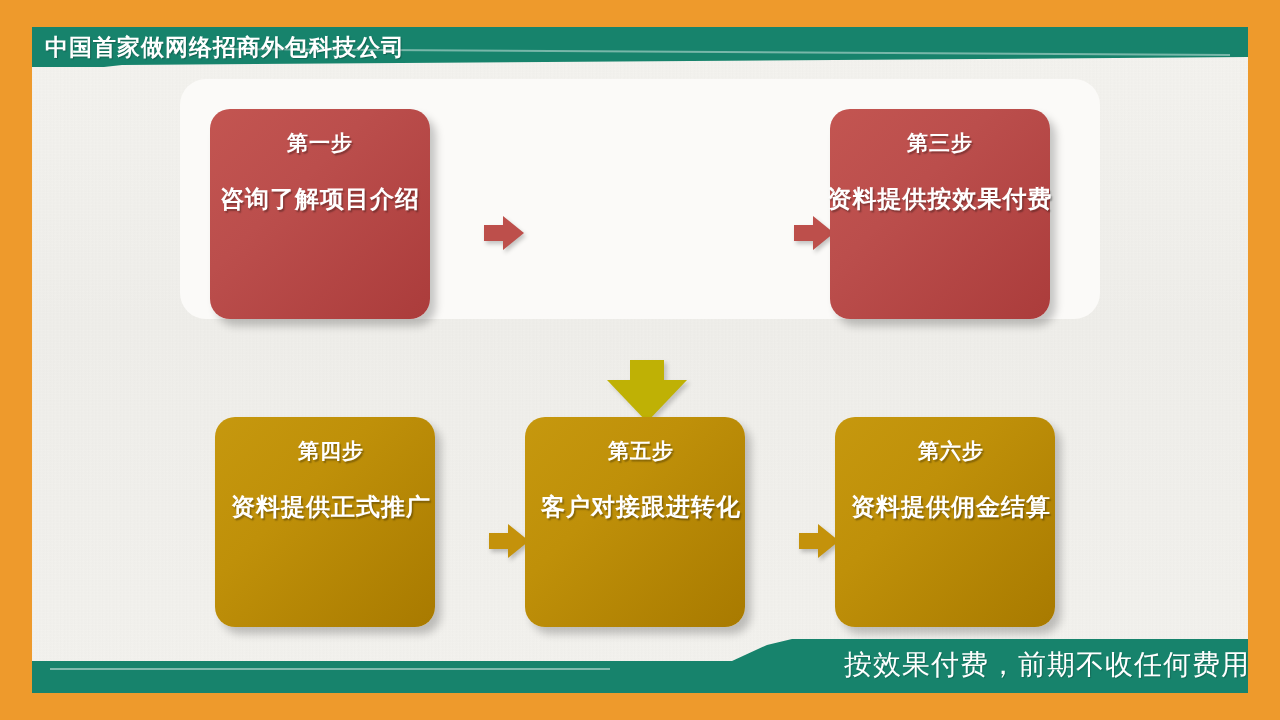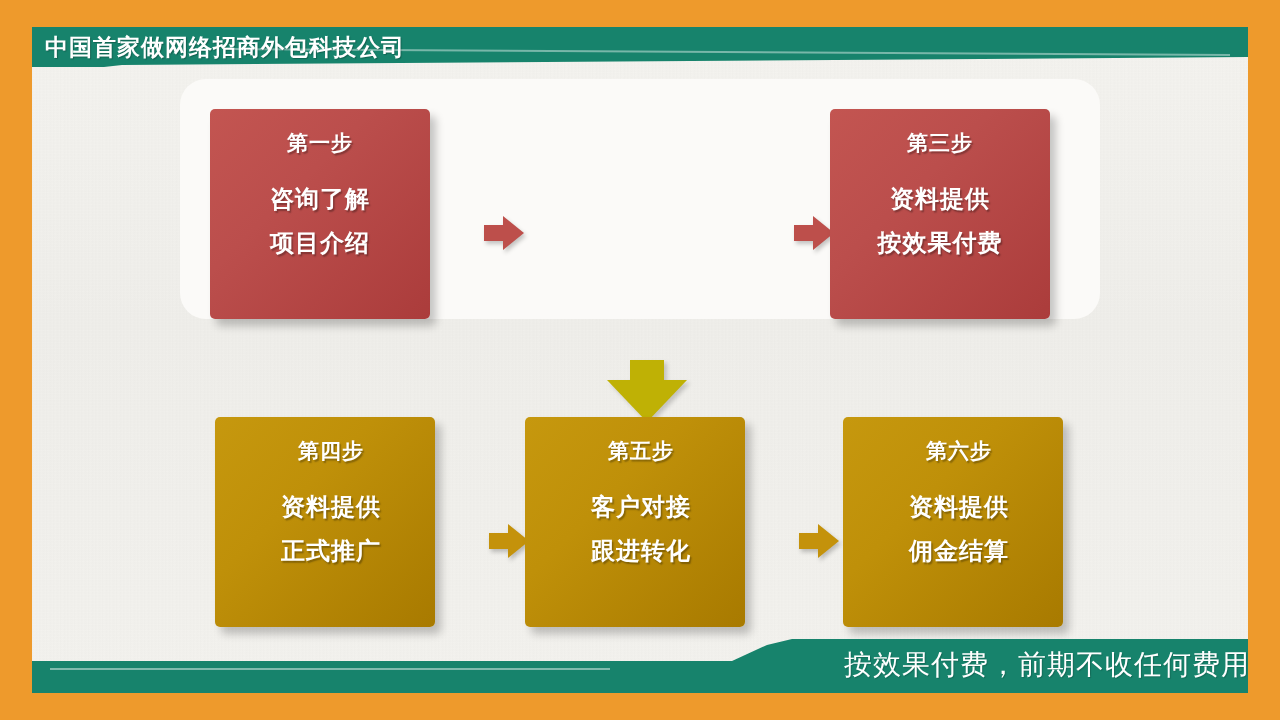--- a/index.html
+++ b/index.html
@@ -83,21 +83,21 @@
     height: 240px;
     background: #fbfaf8;
     border-radius: 26px;
   }
 
   
   .step-card {
     position: absolute;
     width: 220px;
     height: 210px;
-    border-radius: 5px;
+    border-radius: 20px;
     box-shadow: 6px 7px 9px rgba(0,0,0,0.22);
     display: flex;
     flex-direction: column;
     align-items: center;
     color: #ffffff;
     text-shadow: 1.5px 1.5px 1.5px rgba(0,0,0,0.30);
   }
   .step-card.red {
     background: linear-gradient(135deg, #c35551 0%, #bb4e4c 38%, #ab3c3b 100%);
   }
@@ -107,39 +107,38 @@
   }
   .step-title {
     font-size: 21px;
     font-weight: bold;
     letter-spacing: 1px;
     margin-top: 20px;
   }
   .step-lines {
     margin-top: 26px;
     display: flex;
-    flex-direction: column;
+    flex-direction: row;
     align-items: center;
-    gap: 12px;
   }
   .step-line {
     font-size: 24px;
     font-weight: bold;
     letter-spacing: 1px;
     white-space: nowrap;
   }
 
   
   #card-1 { left: 178px; top: 82px; }
   #card-2 { left: 488px; top: 82px; }
   #card-3 { left: 798px; top: 82px; }
   
   #card-4 { left: 183px; top: 390px; }
   #card-5 { left: 493px; top: 390px; }
-  #card-6 { left: 803px; top: 390px; margin-left: 8px; }
+  #card-6 { left: 803px; top: 390px; }
 
   
   .arrow-right {
     position: absolute;
     width: 40px;
     height: 34px;
     filter: drop-shadow(2px 3px 2px rgba(0,0,0,0.22));
   }
   .arrow-right .shaft {
     position: absolute;

